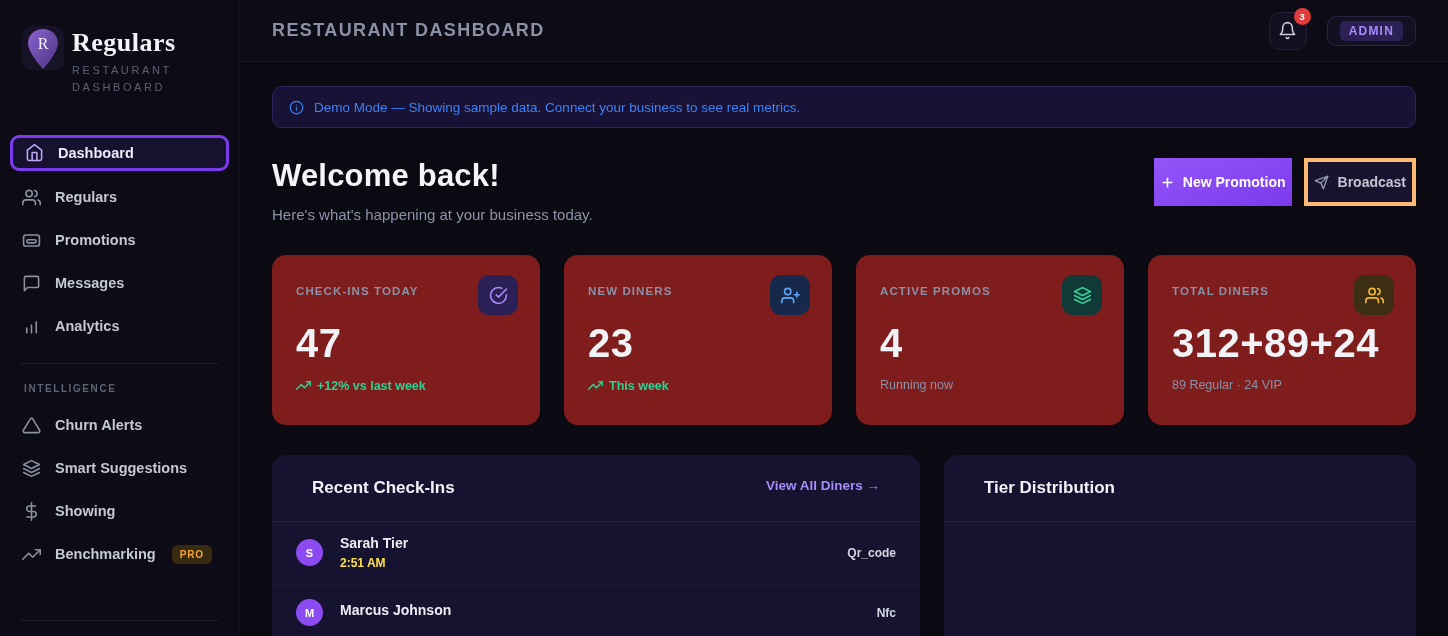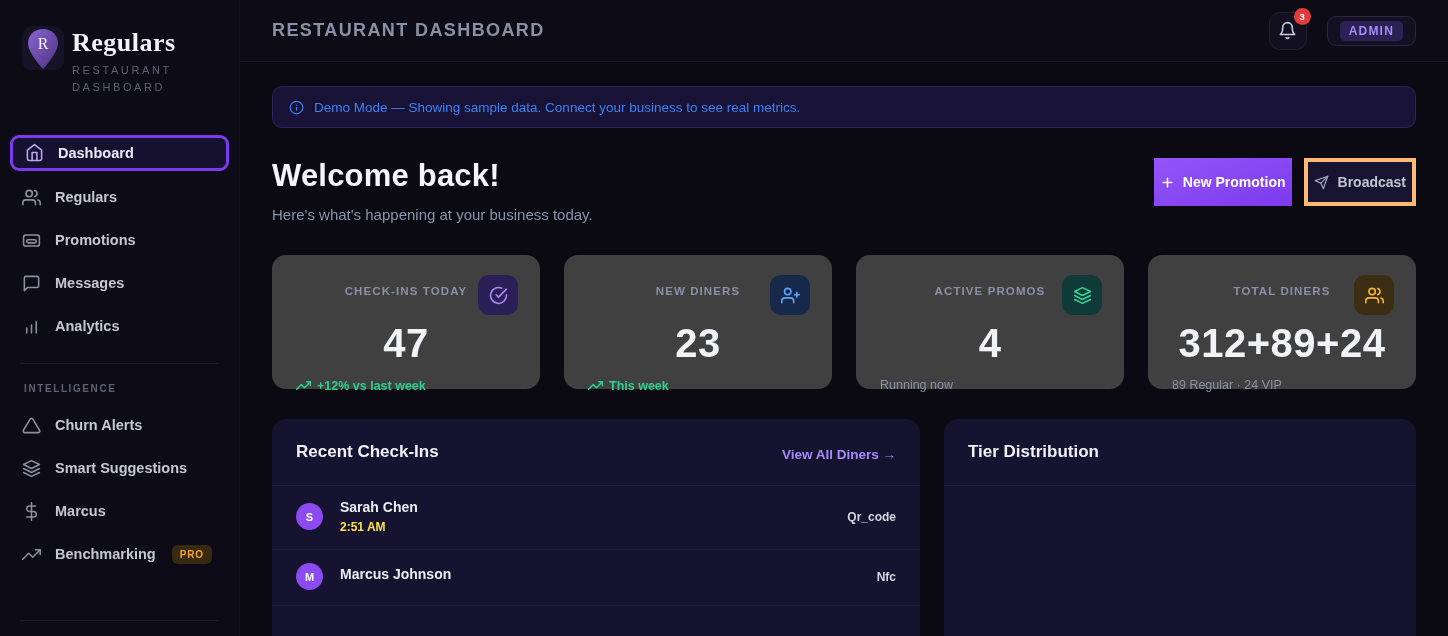--- a/index.html
+++ b/index.html
@@ -99,43 +99,43 @@
     padding:0 6px; font-size:14px; font-weight:700; cursor:pointer; border:none;
     font-family:"Liberation Sans", sans-serif;
   }
   .btn-primary { background:linear-gradient(160deg,#9355f7,#7c3aed); color:#fff; }
   .btn-primary .ic-sm { margin-right:8px; }
   .btn-secondary { background:#181430; border:4px solid #fdba74; color:#c2c6d2; }
   .btn-secondary .ic-sm { margin-right:9px; color:#9aa0b2; }
   
   .stats-row { margin-top:32px; display:flex; gap:24px; }
   .stat-card {
-    flex:1; height:134px; border-radius:14px; background:#404040;
-    padding:22px 24px; position:relative;text-align:center;
+    flex:1; height:170px; border-radius:14px; background:#7f1d1d;
+    padding:22px 24px; position:relative;
   }
   .stat-label { font-size:11.5px; font-weight:700; letter-spacing:1.1px; color:#8b91a6; margin-top:8px; }
   .stat-icon-tile {
     position:absolute; top:20px; right:22px;
     width:40px; height:40px; border-radius:11px;
     display:flex; align-items:center; justify-content:center;
   }
   .tile-purple { background:#2a2055; color:#a78bfa; }
   .tile-blue   { background:#16294b; color:#60a5fa; }
   .tile-green  { background:#103a37; color:#34d399; }
   .tile-amber  { background:#3c2d15; color:#f5b731; }
   .stat-value { margin-top:24px; font-size:40px; font-weight:800; color:#f2f3f7; letter-spacing:.5px; }
   .stat-note { margin-top:12px; font-size:12.5px; display:flex; align-items:center; gap:6px; }
   .note-green { color:#2fd08f; font-weight:600; }
   .note-gray { color:#8b91a6; }
   
   .bottom-grid { margin-top:30px; display:grid; grid-template-columns:648px 1fr; gap:24px; height:320px; }
   .panel { background:#161330; border-radius:14px; overflow:hidden; }
   .panel-header {
-    display:flex; align-items:flex-end; justify-content:space-between;
-    padding:23px 24px; border-bottom:1px solid #232045;
+    display:flex; align-items:flex-start; justify-content:space-between;
+    padding:23px 40px; border-bottom:1px solid #232045;
   }
   .panel-title { font-size:17px; font-weight:700; color:#f0f1f6; }
   .panel-link { font-size:13.5px; font-weight:600; color:#a78bfa; cursor:pointer; }
   .checkin-row {
     display:flex; align-items:center; padding:13px 24px 15px 24px;
     border-bottom:1px solid #1d1a3a;
   }
   .avatar {
     width:27px; height:27px; border-radius:50%; background:#8b4bf0;
     color:#fff; font-size:11px; font-weight:700;
@@ -227,21 +227,21 @@
           <polyline points="2 12 12 17 22 12"></polyline>
           <polyline points="2 17 12 22 22 17"></polyline>
         </svg>
       <span class="nav-label">Smart Suggestions</span>
     </div>
     <div class="nav-item">
       <svg class="ic" viewBox="0 0 24 24" fill="none" stroke="currentColor" stroke-width="2" stroke-linecap="round" stroke-linejoin="round">
           <line x1="12" y1="1" x2="12" y2="23"></line>
           <path d="M17 5H9.5a3.5 3.5 0 0 0 0 7h5a3.5 3.5 0 0 1 0 7H6"></path>
         </svg>
-      <span class="nav-label">Marcus</span>
+      <span class="nav-label">Showing</span>
     </div>
     <div class="nav-item">
       <svg class="ic" viewBox="0 0 24 24" fill="none" stroke="currentColor" stroke-width="2" stroke-linecap="round" stroke-linejoin="round">
           <polyline points="23 6 13.5 15.5 8.5 10.5 1 18"></polyline>
           <polyline points="17 6 23 6 23 12"></polyline>
         </svg>
       <span class="nav-label">Benchmarking</span>
       <span class="pro-badge">PRO</span>
     </div>
   </nav>
@@ -376,21 +376,21 @@
 
     <div class="bottom-grid">
       <div class="panel">
         <div class="panel-header">
           <span class="panel-title">Recent Check-Ins</span>
           <span class="panel-link">View All Diners →</span>
         </div>
         <div class="checkin-row">
           <div class="avatar">S</div>
           <div class="row-info">
-            <div class="row-name">Sarah Chen</div>
+            <div class="row-name">Sarah Tier</div>
             <div class="row-time">2:51 AM</div>
           </div>
           <span class="row-method">Qr_code</span>
         </div>
         <div class="checkin-row">
           <div class="avatar">M</div>
           <div class="row-info">
             <div class="row-name">Marcus Johnson</div>
             <div class="row-time"></div>
           </div>

